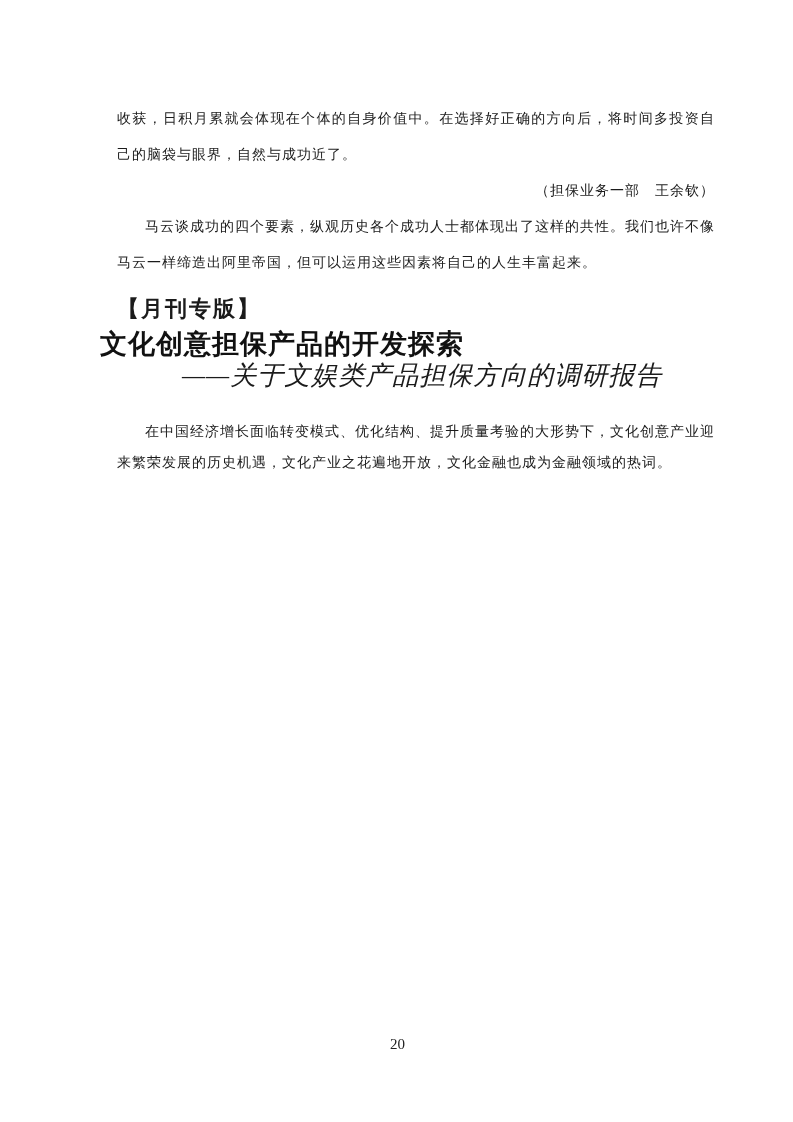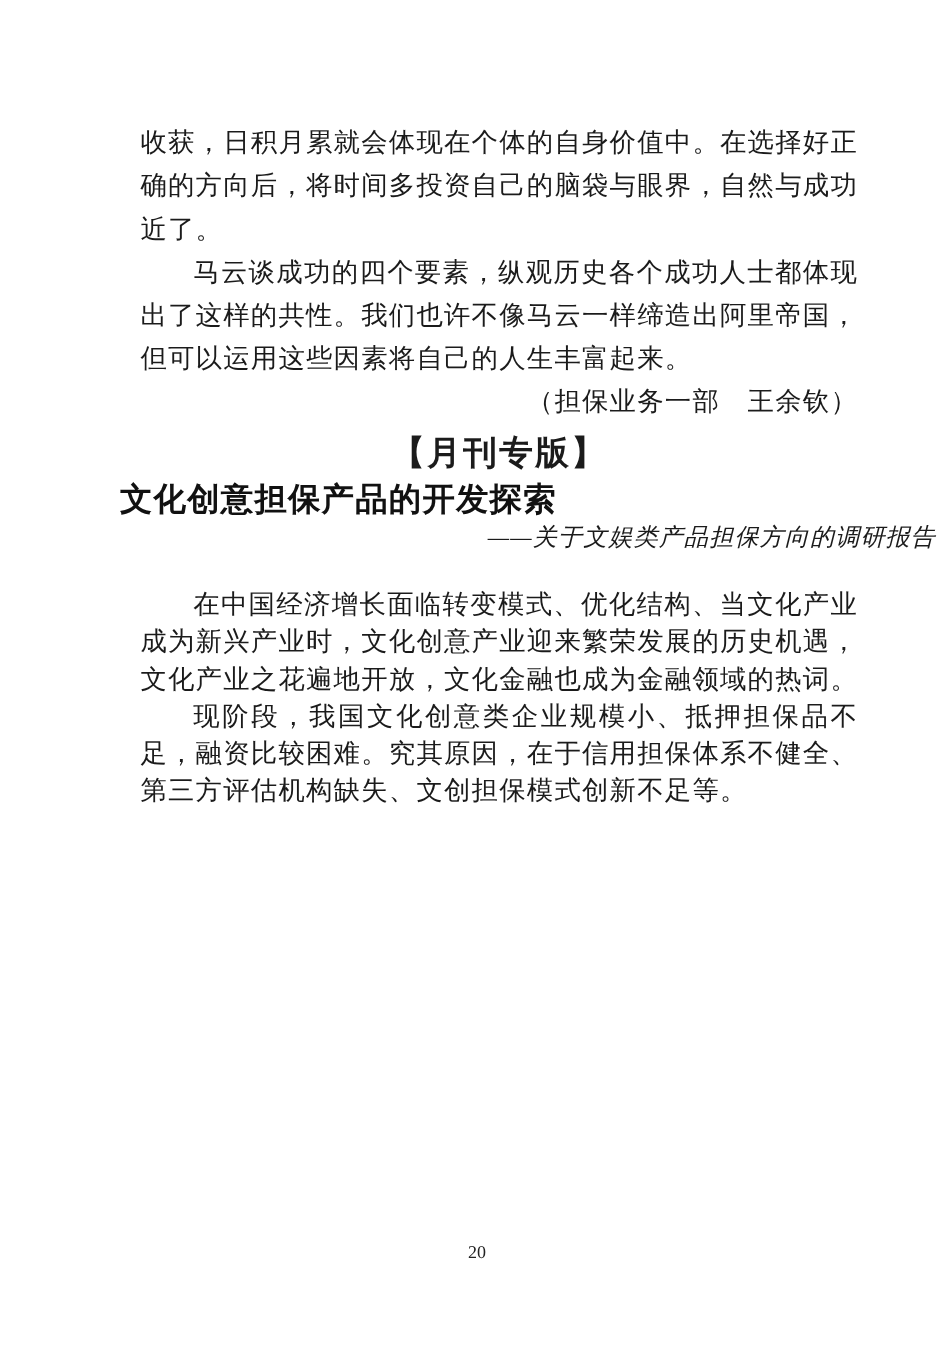--- a/index.html
+++ b/index.html
@@ -14,55 +14,54 @@
   }
   .content {
     position: absolute;
     left: 117px;
     top: 0;
     width: 598px;
     padding-top: 101px;
   }
   p { margin: 0; }
   .body {
-    font-size: 22px;
+    font-size: 14px;
     line-height: 36px;
     letter-spacing: 1px;
     text-align: justify;
     font-family: "Liberation Serif", "DejaVu Serif", serif;
   }
   .body.tight { line-height: 31px; }
   .indent { text-indent: 2em; }
   .signature { text-align: right; letter-spacing: 1px; }
   .section-label {
     margin-top: 10px;
-    font-size: 28px;
+    font-size: 22px;
     line-height: 36px;
     font-weight: bold;
     letter-spacing: 2px;
-    font-family: Liberation Mono, monospace;
-    text-align: center;
+    font-family: Liberation Serif, serif;
   }
   .article-title {
     margin: 0;
     font-size: 27px;
     line-height: 34px;
     font-weight: bold;
     letter-spacing: 1px;
     transform: translateX(-17px);
     font-family: "Liberation Sans", "DejaVu Sans", sans-serif;
     color: #111111;
   }
   .article-subtitle {
     margin: 0;
-    font-size: 20px;
+    font-size: 26px;
     line-height: 30px;
     font-style: italic;
     letter-spacing: 1px;
-    text-align: right;
+    text-align: left;
     transform: translateX(65px);
     font-family: "Liberation Serif", "DejaVu Serif", serif;
   }
   .first-body { margin-top: 25px; }
   .page-number {
     position: absolute;
     top: 1036px;
     left: 1px;
     width: 100%;
     text-align: center;
@@ -72,32 +71,31 @@
   }
 </style>
 </head>
 <body>
 
 <div class="page">
   <div class="content">
 
     <p class="body">收获，日积月累就会体现在个体的自身价值中。在选择好正确的方向后，将时间多投资自己的脑袋与眼界，自然与成功近了。</p>
 
+    <p class="body signature">（担保业务一部　王余钦）</p>
+
     <p class="body indent">马云谈成功的四个要素，纵观历史各个成功人士都体现出了这样的共性。我们也许不像马云一样缔造出阿里帝国，但可以运用这些因素将自己的人生丰富起来。</p>
-
-    <p class="body signature">（担保业务一部　王余钦）</p>
 
     <p class="section-label">【月刊专版】</p>
 
     <h1 class="article-title">文化创意担保产品的开发探索</h1>
 
     <p class="article-subtitle">——关于文娱类产品担保方向的调研报告</p>
 
-    <p class="body tight indent first-body">在中国经济增长面临转变模式、优化结构、当文化产业成为新兴产业时，文化创意产业迎来繁荣发展的历史机遇，文化产业之花遍地开放，文化金融也成为金融领域的热词。</p>
+    <p class="body tight indent first-body">在中国经济增长面临转变模式、优化结构、提升质量考验的大形势下，文化创意产业迎来繁荣发展的历史机遇，文化产业之花遍地开放，文化金融也成为金融领域的热词。</p>
 
 
-    <p class="body tight indent">现阶段，我国文化创意类企业规模小、抵押担保品不足，融资比较困难。究其原因，在于信用担保体系不健全、第三方评估机构缺失、文创担保模式创新不足等。</p>
 
 
   </div>
 
   <div class="page-number">20</div>
 </div>
 
 </body></html>

